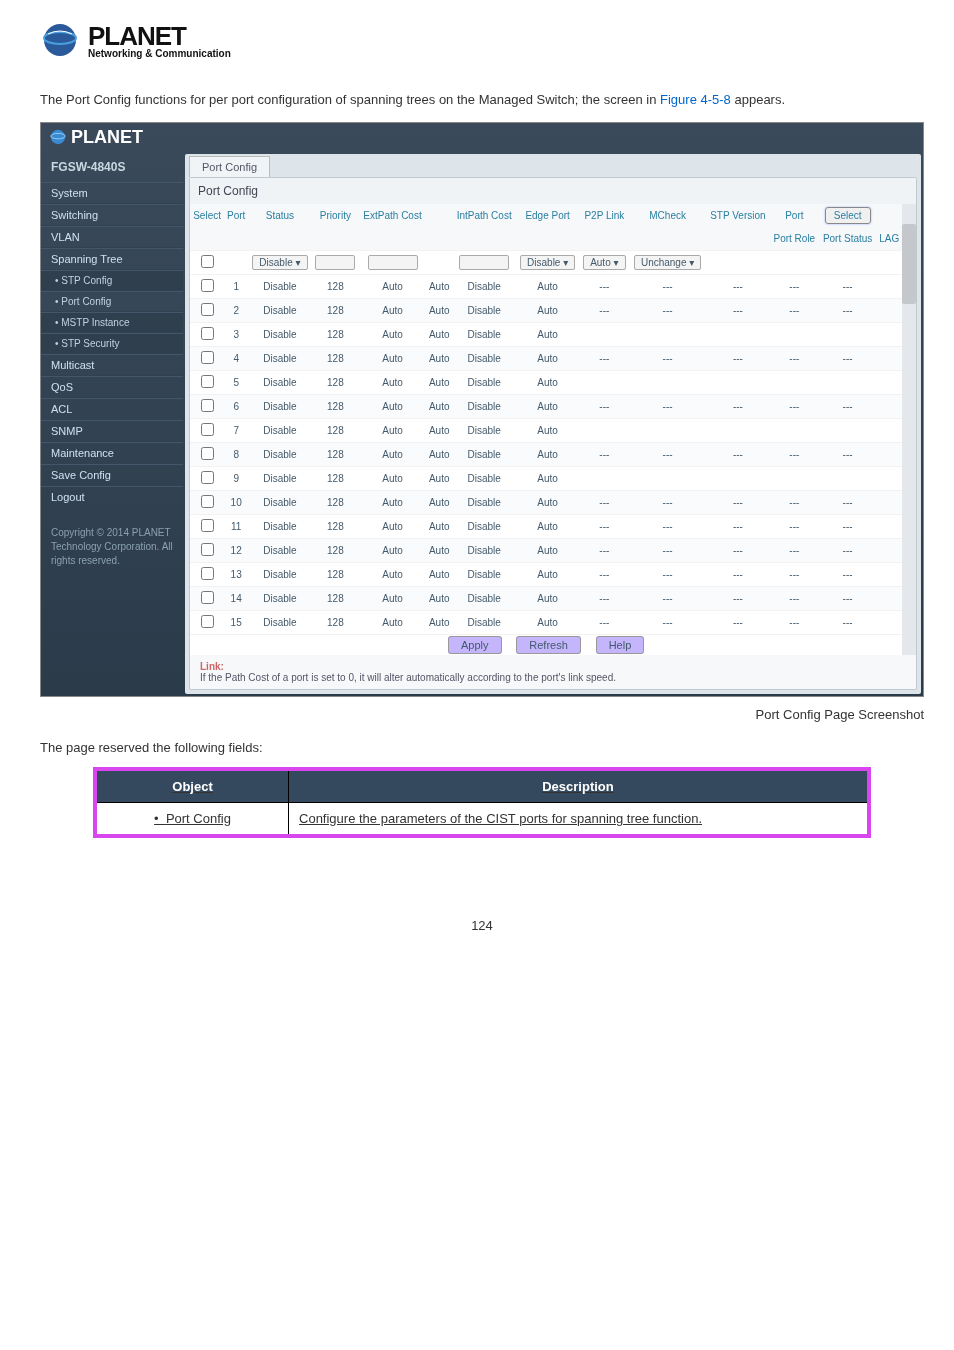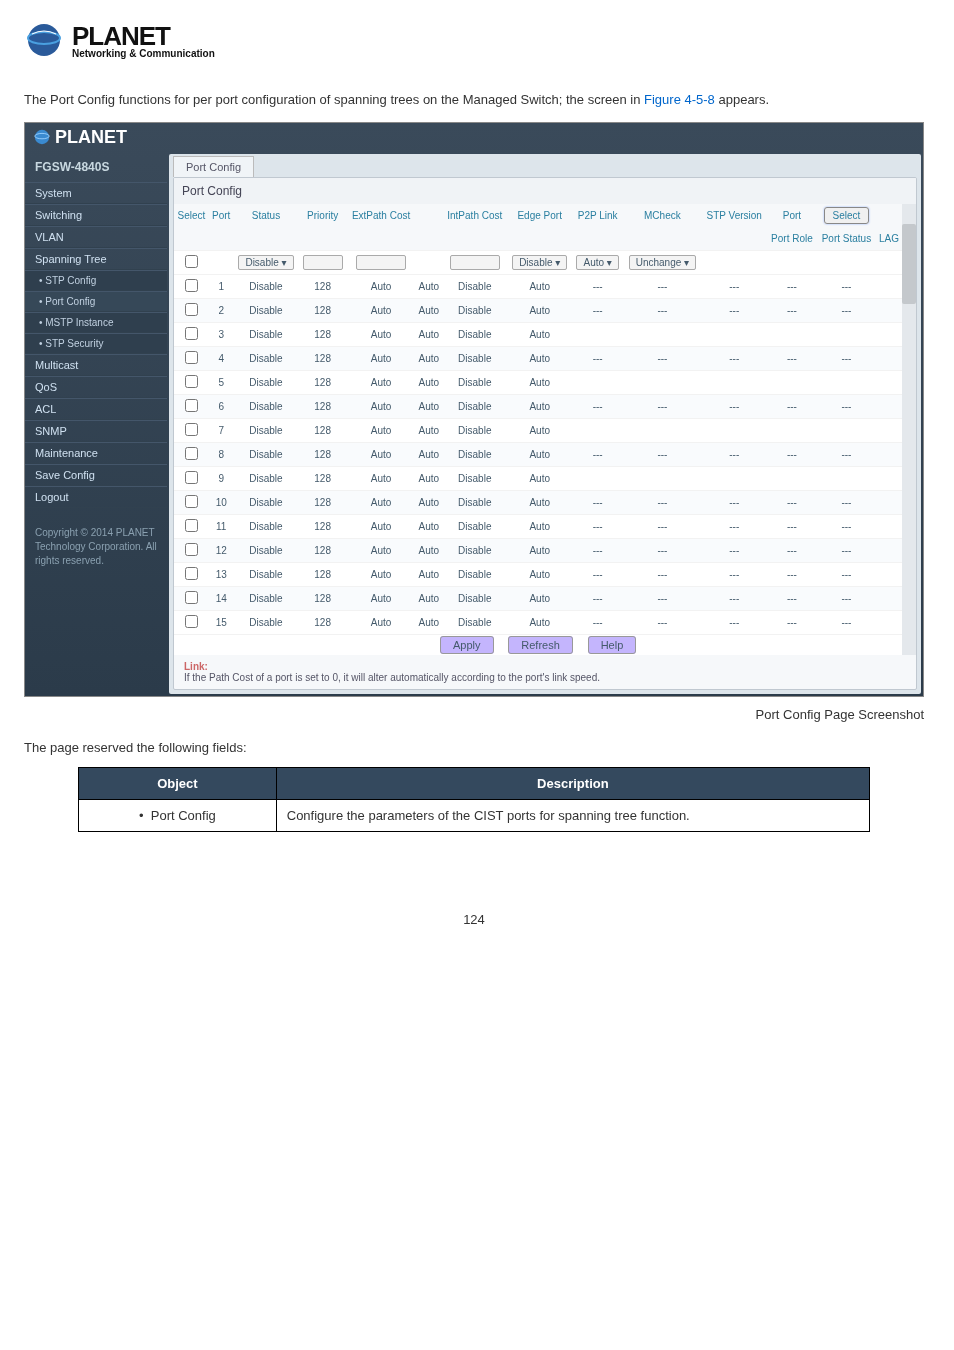--- a/index.html
+++ b/index.html
@@ -4,21 +4,21 @@
   <style>
     * { margin: 0; padding: 0; box-sizing: border-box; }
     body {
       font-family: Arial, sans-serif;
       background: #fff;
       width: 954px;
       margin: 0 auto;
       font-size: 13px;
       color: #333;
     }
-    .page { padding: 20px 30px 40px 24px; }
+    .page { padding: 20px 30px 40px 40px; }
     .logo-area { display: flex; align-items: center; margin-bottom: 30px; }
     .logo-icon { width: 40px; height: 40px; margin-right: 8px; }
     .logo-text { font-size: 26px; font-weight: bold; color: #111; letter-spacing: -1px; }
     .logo-sub { font-size: 10px; color: #111; font-weight: bold; margin-top:-4px; }
     .intro-text { font-size: 13px; margin-bottom: 6px; line-height: 1.5; }
     .fig-link { color: #0066cc; }
     .screenshot-container {
       border: 1px solid #888;
       background: linear-gradient(to bottom, #3a4a5a 0%, #2b3b4a 100%);
       margin: 12px 0 10px 0;
@@ -63,21 +63,21 @@
     .grid tr.alt td { background:#f9fbfd; }
     .pill { border:1px solid #aaa; border-radius:2px; padding:1px 6px; font-size:10px; background:#f4f4f4;}
     .port-hdr { color:#2a7fa0; }
     .select-btn { border:1px solid #888; border-radius:3px; padding:2px 8px; background:#f0f0f0; font-size:10px; box-shadow:0 0 2px #88aaff; }
     .action-row { text-align:center; padding:8px 0; background:#fff;}
     .action-btn { border:1px solid #999; border-radius:3px; padding:2px 12px; margin:0 6px; background:#c4b5fd; font-size:11px; cursor:pointer;}
     .note-box { padding:6px 10px; font-size:10px; color:#556;}
     .note-label { color:#cc6666; font-weight:bold; }
     .caption { text-align:right; font-size:13px; margin:10px 0 18px 0; }
     .fields-text { font-size:13px; margin-bottom:12px; }
-    .field-table { width:88%; margin:0 auto; border-collapse:collapse; border:1px solid #d946ef; }
+    .field-table { width:88%; margin:0 auto; border-collapse:collapse; border:4px solid #d946ef;text-decoration:underline; }
     .field-table th { background:#34495e; color:#fff; padding:8px; border:1px solid #000; font-size:13px; }
     .field-table td { border:1px solid #000; padding:8px 10px; font-size:13px; vertical-align:top;}
     .field-obj { width:25%; text-align:center; }
     .bullet { font-family: Arial; }
     .page-num { text-align:center; margin-top:80px; font-size:13px; }
     .scroll-track { width:14px; background:#e4e8ec; }
     .scroll-thumb { background:#c4c8cc; height:80px; margin-top:20px; border-radius:2px;}
   </style>
 </head>
 <body>

